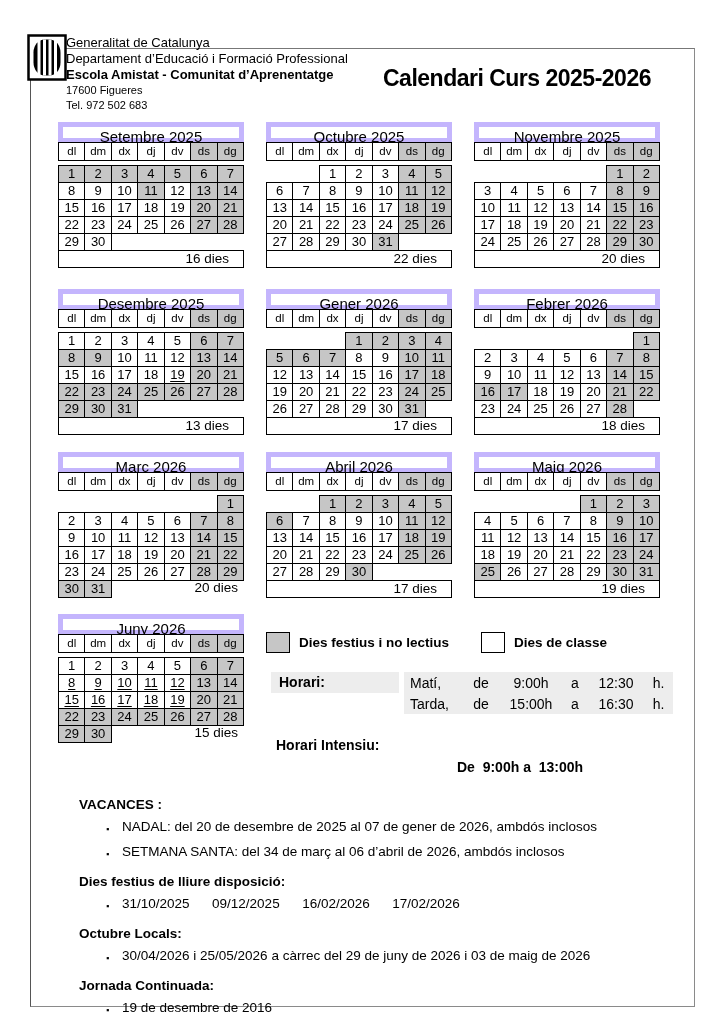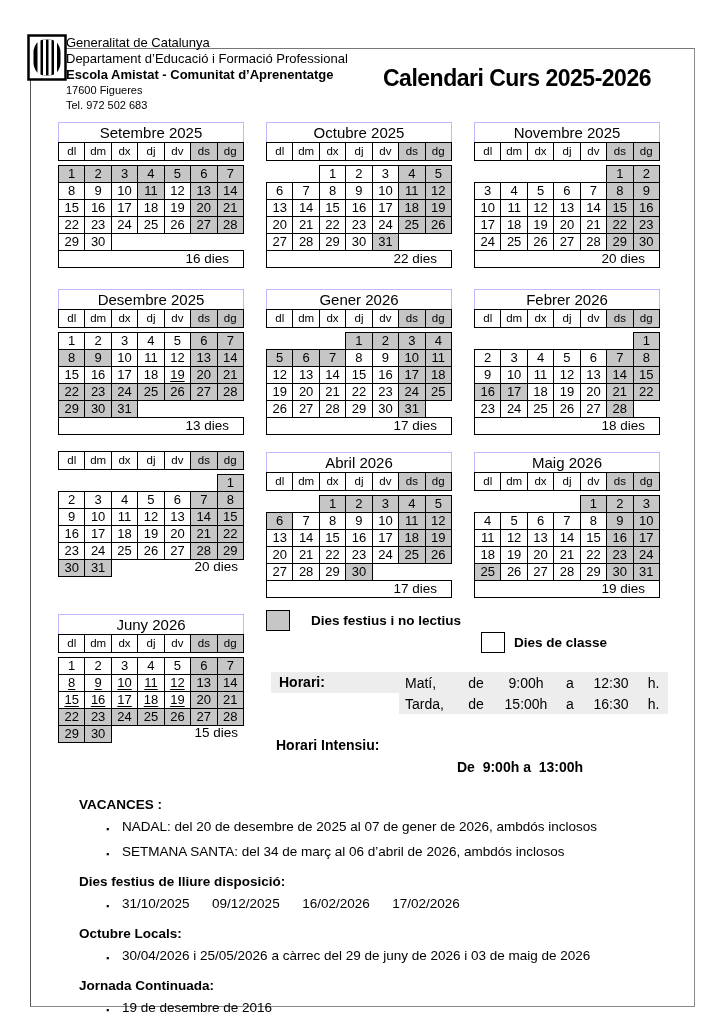--- a/index.html
+++ b/index.html
@@ -22,21 +22,21 @@
     position:absolute;left:310px;top:16px;width:352px;text-align:center;
     font-size:23px;font-weight:bold;letter-spacing:-0.5px;
   }
   
   .cal{position:absolute;width:186px;}
   .pos-0{left:27px;top:73px}.pos-1{left:235px;top:73px}.pos-2{left:443px;top:73px}
   .pos-3{left:27px;top:240px}.pos-4{left:235px;top:240px}.pos-5{left:443px;top:240px}
   .pos-6{left:27px;top:403px}.pos-7{left:235px;top:403px}.pos-8{left:443px;top:403px}
   .pos-9{left:27px;top:565px}
   .cal-title{
-    box-sizing:border-box;border:1px solid #c4b5fd;height:21px;line-height:19px;
+    box-sizing:border-box;border:5px solid #c4b5fd;height:21px;line-height:19px;
     text-align:center;font-size:15px;
   }
   .cal-row{display:flex;width:186px;margin-top:-1px;}
   .cal-gap{height:5px;margin-top:0;}
   .cell{
     box-sizing:border-box;width:calc((100% + 6px)/7);border:1px solid #000;
     text-align:center;background:#fff;
   }
   .cell + .cell{margin-left:-1px;}
   .hcell{height:19px;line-height:17px;font-size:11.5px;}
@@ -47,32 +47,32 @@
   .dies-inline{
     flex:1;margin-left:-1px;height:18px;line-height:16px;font-size:13.5px;
     text-align:right;padding-right:6px;
   }
   .dies-row .dies-cell{
     width:100%;height:18px;line-height:16px;font-size:13.5px;
     text-align:right;padding-right:14px;background:#fff;
   }
   
   .legend-item{position:absolute;display:flex;align-items:center;}
-  .legend-1{left:235px;top:561px;gap:12px;}
+  .legend-1{left:235px;top:583px;}
   .legend-2{left:450px;top:583px;}
   .swatch{width:24px;height:21px;border:1px solid #000;box-sizing:border-box;margin-right:9px;}
   .swatch.gray{background:#c6c6c6;}
   .legend-label{font-size:13.5px;font-weight:bold;}
   
   .horari{position:absolute;left:240px;top:623px;display:flex;}
   .horari-label{
     box-sizing:border-box;width:128px;height:21px;background:#ededed;
     font-weight:bold;font-size:14px;padding:2px 0 0 8px;
   }
-  .horari-times{}
+  .horari-times{margin-left:5px;}
   .horari-trow{
     display:grid;grid-template-columns:58px 38px 62px 26px 56px 29px;
     background:#ededed;height:21px;align-items:center;font-size:14px;
   }
   .horari-trow span{text-align:center;}
   .horari-trow span:first-child{text-align:left;padding-left:6px;}
   .intensiu-label{position:absolute;left:245px;top:688px;font-size:14px;font-weight:bold;}
   .intensiu-value{position:absolute;left:426px;top:710px;font-size:14px;font-weight:bold;white-space:pre;}
   
   .notes{position:absolute;left:48px;top:736px;width:600px;font-size:13.5px;}
@@ -465,20 +465,21 @@
           <div class="cell dcell">26</div>
           <div class="cell dcell">27</div>
           <div class="cell dcell shaded">28</div>
           <div class="cell dcell empty"></div>
         </div>
         <div class="cal-row dies-row">
           <div class="cell dies-cell">18 dies</div>
         </div>
       </div>
       <div class="cal pos-6">
+        <div class="cal-title">Març 2026</div>
         <div class="cal-row">
           <div class="cell hcell">dl</div>
           <div class="cell hcell">dm</div>
           <div class="cell hcell">dx</div>
           <div class="cell hcell">dj</div>
           <div class="cell hcell">dv</div>
           <div class="cell hcell shaded">ds</div>
           <div class="cell hcell shaded">dg</div>
         </div>
         <div class="cal-gap"></div>

